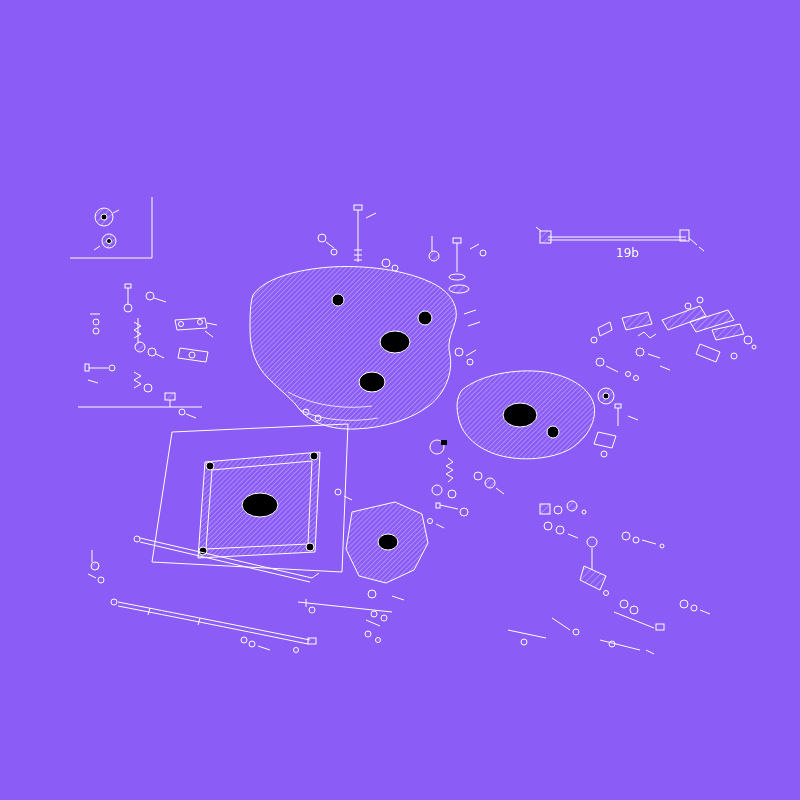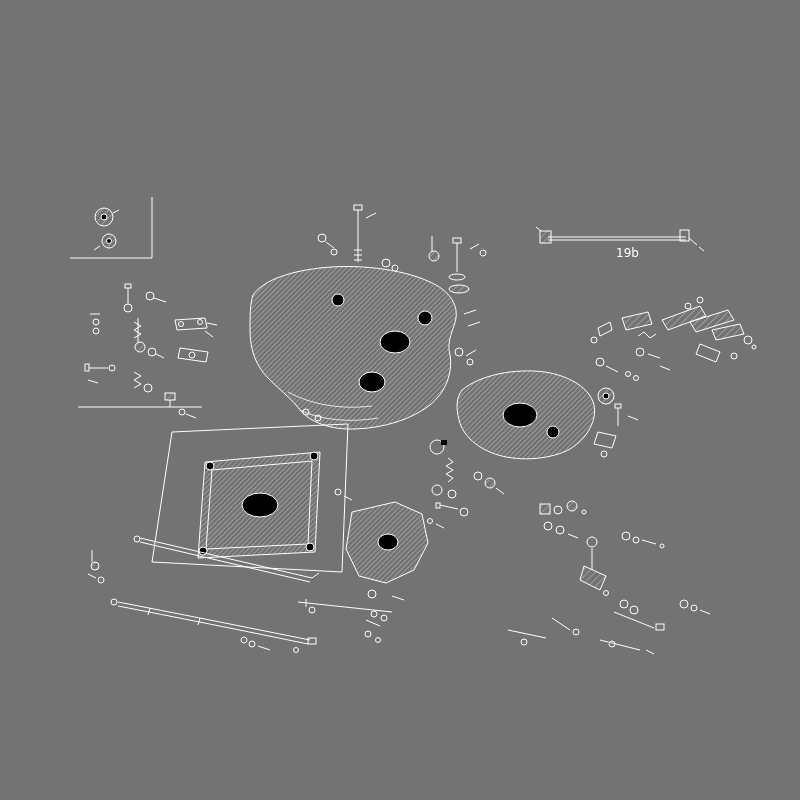--- a/index.html
+++ b/index.html
@@ -5,21 +5,21 @@
   html, body {
     margin: 0;
     padding: 0;
     background: #000000;
     font-family: "DejaVu Sans", sans-serif;
   }
   .stage {
     position: relative;
     width: 800px;
     height: 800px;
-    background: #737373;
+    background: #8b5cf6;
     overflow: hidden;
   }
   svg text {
     font-family: "DejaVu Sans", sans-serif;
   }
 </style>
 </head>
 <body>
 
 <div class="stage">

